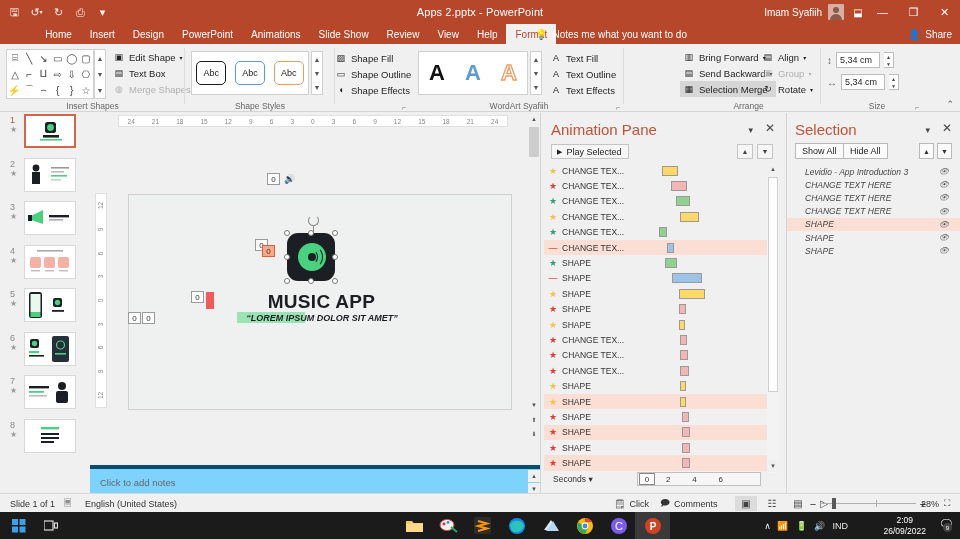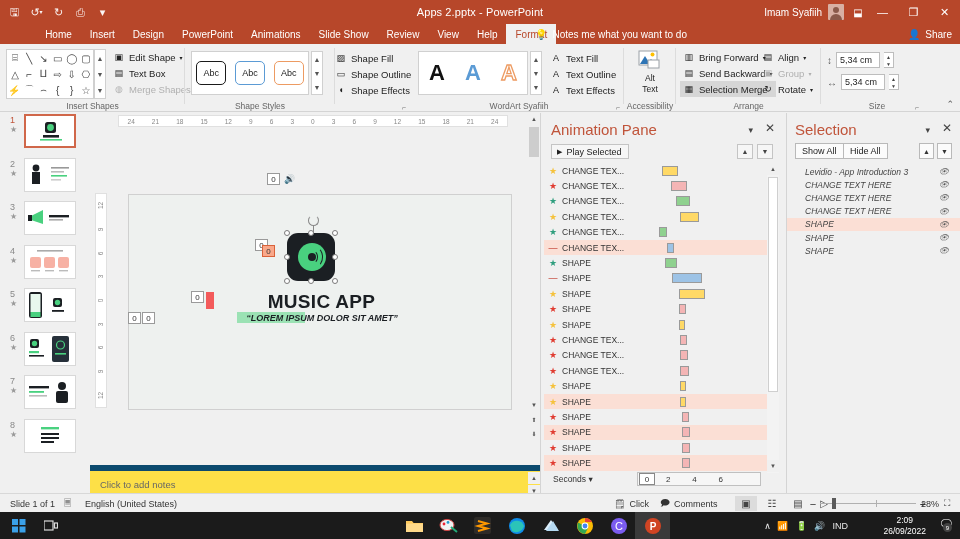--- a/index.html
+++ b/index.html
@@ -224,21 +224,21 @@
   .tag-orange { background: #f9a88a; border: 1px solid #d9623a; color: #333; }
 
   .editor-scroll-v {
     position: absolute; right: 0; top: 0; width: 12px; height: 330px; background: #f0f0f0;
   }
   .sc-btn { width: 12px; height: 12px; display: flex; align-items: center; justify-content: center;
     font-size: 6px; color: #555; cursor: pointer; background: #f0f0f0; }
   .sc-thumb { position: absolute; left: 1px; top: 14px; width: 10px; height: 30px; background: #cdcdcd; cursor: pointer; }
   .notes-bar {
     position: absolute; left: 0; bottom: 0; width: 450px; height: 28px;
-    border-top: 6px solid #0c4a6e; background: #fde047;
+    border-top: 4px solid #0c4a6e; background: #7dd3fc;
   }
   .notes-text { position: absolute; left: 10px; top: 8px; font-size: 9.5px; color: #666; }
   .notes-scroll { position: absolute; right: 0; top: 0; width: 12px; height: 28px; }
 
   
   .animpane {
     position: absolute; left: 540px; top: 113px; width: 245px; height: 380px;
     background: #f0f0f0; border-left: 1px solid #d4d4d4;
   }
   .pane-title { position: absolute; left: 10px; top: 8px; font-size: 15px; color: #c0543a; }
@@ -492,37 +492,20 @@
           <div class="mini-btn">
             <span class="mini-ico">A</span>
             <span>Text Effects</span>
           </div>
         </div>
       <div class="rgroup-label">WordArt Syafiih</div>
       <div class="dlg-launcher" style="right:4px;">⌐</div>
       <div class="rgroup-sep" style="right:0;"></div>
     </div>
 
-    <div class="rgroup" style="left:624px; width:52px;">
-      <div class="bigbtn" style="left:5px;">
-        <span class="bi">
-          <svg width="24" height="20" viewBox="0 0 24 20">
-            <rect x="1" y="1" width="18" height="14" fill="#fff" stroke="#9aa0a6" stroke-width="1"></rect>
-            <circle cx="14.5" cy="4.5" r="2" fill="#ffc000"></circle>
-            <path d="M2 14 L7 6 L12 14 Z" fill="#2e75b6"></path>
-            <path d="M9 14 L13 9 L17 14 Z" fill="#41719c"></path>
-            <rect x="10" y="10" width="11" height="8" fill="#fff" stroke="#9aa0a6" stroke-width="1"></rect>
-          </svg>
-        </span>
-        <span>Alt</span>
-        <span>Text</span>
-      </div>
-      <div class="rgroup-label">Accessibility</div>
-      <div class="rgroup-sep" style="right:0;"></div>
-    </div>
 
     <div class="rgroup" style="left:676px; width:145px;">
       <div style="position:absolute; left:4px; top:5px;" id="arrange-col1">
           <div class="mini-btn">
             <span class="mini-ico">▥</span>
             <span>Bring Forward</span>
             <span style="font-size: 6px;">▾</span>
           </div>
           <div class="mini-btn">
             <span class="mini-ico">▤</span>

